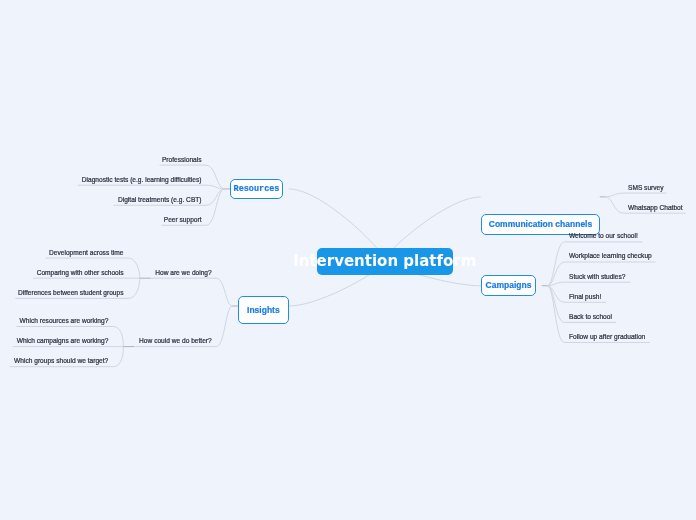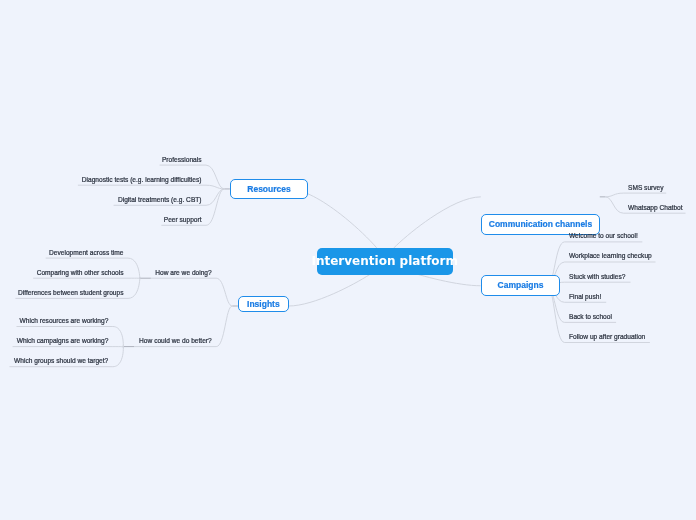--- a/index.html
+++ b/index.html
@@ -2,21 +2,21 @@
 <html><head>
 <meta charset="utf-8">
 <title>Intervention platform mind map</title>
 <style>
   html,body{margin:0;padding:0;}
   body{width:696px;height:520px;background:#eff3fc;overflow:hidden;
        font-family:"Liberation Sans",sans-serif;}
   #stage{position:relative;width:696px;height:520px;}
   svg#edges{position:absolute;left:0;top:0;width:696px;height:520px;}
   .node{position:absolute;box-sizing:border-box;white-space:nowrap;}
-  .root{background:#1a96e8;color:#ffffff;font-weight:bold;font-size:12px;
+  .root{background:#1a96e8;color:#ffffff;font-weight:bold;font-size:15px;
         font-family:"DejaVu Sans",sans-serif;
         border-radius:5px;display:flex;align-items:center;justify-content:center;
         will-change:transform;}
   .lvl1{background:#ffffff;color:#1a7ce4;font-weight:bold;font-size:8.5px;
         border:1.4px solid #1f8cea;border-radius:5px;display:flex;align-items:center;
         justify-content:center;will-change:transform;-webkit-text-stroke:0.2px #1a7ce4;}
   .leaf{color:#2c3340;font-size:6.6px;line-height:8px;
         -webkit-text-stroke:0.22px #2c3340;will-change:transform;}
 </style>
 </head>
@@ -70,38 +70,38 @@
       <path d="M564.6,282.2C555.085,282.2 554.566,285.75 547.3000000000001,285.75" fill="none" stroke="#cfd3dc" stroke-width="0.95"></path>
       <path d="M564.6,302.3L606.2,302.3" fill="none" stroke="#cfd3dc" stroke-width="0.95"></path>
       <path d="M564.6,302.3C555.085,302.3 554.566,285.75 547.3000000000001,285.75" fill="none" stroke="#cfd3dc" stroke-width="0.95"></path>
       <path d="M564.6,322.4L616.1,322.4" fill="none" stroke="#cfd3dc" stroke-width="0.95"></path>
       <path d="M564.6,322.4C555.085,322.4 554.566,285.75 547.3000000000001,285.75" fill="none" stroke="#cfd3dc" stroke-width="0.95"></path>
       <path d="M564.6,342.5L649.9,342.5" fill="none" stroke="#cfd3dc" stroke-width="0.95"></path>
       <path d="M564.6,342.5C555.085,342.5 554.566,285.75 547.3000000000001,285.75" fill="none" stroke="#cfd3dc" stroke-width="0.95"></path>
     </svg>
   <div id="nodes">
       <div class="node root" style="left: 316.8px; top: 248.1px; width: 135.5px; height: 26.9px;">Intervention platform</div>
-      <div class="node lvl1" style="left: 229.9px; top: 179px; width: 78px; height: 19.9px;">Resources</div>
+      <div class="node lvl1" style="left: 229.9px; top: 179px; width: 53px; height: 19.9px; font-family: Liberation Mono, monospace;">Resources</div>
       <div class="node leaf" style="top: 155.5px; left: 0px; width: 201.5px; text-align: right;">Professionals</div>
       <div class="node leaf" style="top: 175.6px; left: 0px; width: 201.5px; text-align: right;">Diagnostic tests (e.g. learning difficulties)</div>
       <div class="node leaf" style="top: 195.7px; left: 0px; width: 201.5px; text-align: right;">Digital treatments (e.g. CBT)</div>
       <div class="node leaf" style="top: 215.7px; left: 0px; width: 201.5px; text-align: right;">Peer support</div>
-      <div class="node lvl1" style="left: 237.9px; top: 296px; width: 50.7px; height: 16px;">Insights</div>
+      <div class="node lvl1" style="left: 237.9px; top: 296px; width: 50.7px; height: 28px;">Insights</div>
       <div class="node leaf" style="top: 268.6px; left: 0px; width: 211.7px; text-align: right;">How are we doing?</div>
       <div class="node leaf" style="top: 248.5px; left: 0px; width: 123.5px; text-align: right;">Development across time</div>
       <div class="node leaf" style="top: 268.6px; left: 0px; width: 123.5px; text-align: right;">Comparing with other schools</div>
       <div class="node leaf" style="top: 288.8px; left: 0px; width: 123.5px; text-align: right;">Differences between student groups</div>
       <div class="node leaf" style="top: 337px; left: 0px; width: 211.7px; text-align: right;">How could we do better?</div>
       <div class="node leaf" style="top: 316.9px; left: 0px; width: 108.3px; text-align: right;">Which resources are working?</div>
       <div class="node leaf" style="top: 337px; left: 0px; width: 108.3px; text-align: right;">Which campaigns are working?</div>
       <div class="node leaf" style="top: 357.1px; left: 0px; width: 108.3px; text-align: right;">Which groups should we target?</div>
       <div class="node lvl1" style="left: 480.8px; top: 186.4px; width: 119px; height: 20.9px; margin-top: 28px;">Communication channels</div>
       <div class="node leaf" style="top: 183.5px; left: 628px;">SMS survey</div>
       <div class="node leaf" style="top: 203.6px; left: 628px;">Whatsapp Chatbot</div>
-      <div class="node lvl1" style="left: 480.6px; top: 275.3px; width: 79px; height: 20.9px;">Campaigns</div>
+      <div class="node lvl1" style="left: 480.6px; top: 275.3px; width: 55px; height: 20.9px;">Campaigns</div>
       <div class="node leaf" style="top: 232.3px; left: 569.1px;">Welcome to our school!</div>
       <div class="node leaf" style="top: 252.4px; left: 569.1px;">Workplace learning checkup</div>
       <div class="node leaf" style="top: 272.6px; left: 569.1px;">Stuck with studies?</div>
       <div class="node leaf" style="top: 292.7px; left: 569.1px;">Final push!</div>
       <div class="node leaf" style="top: 312.8px; left: 569.1px;">Back to school</div>
       <div class="node leaf" style="top: 332.9px; left: 569.1px;">Follow up after graduation</div>
     </div>
 </div>
 
 </body></html>

